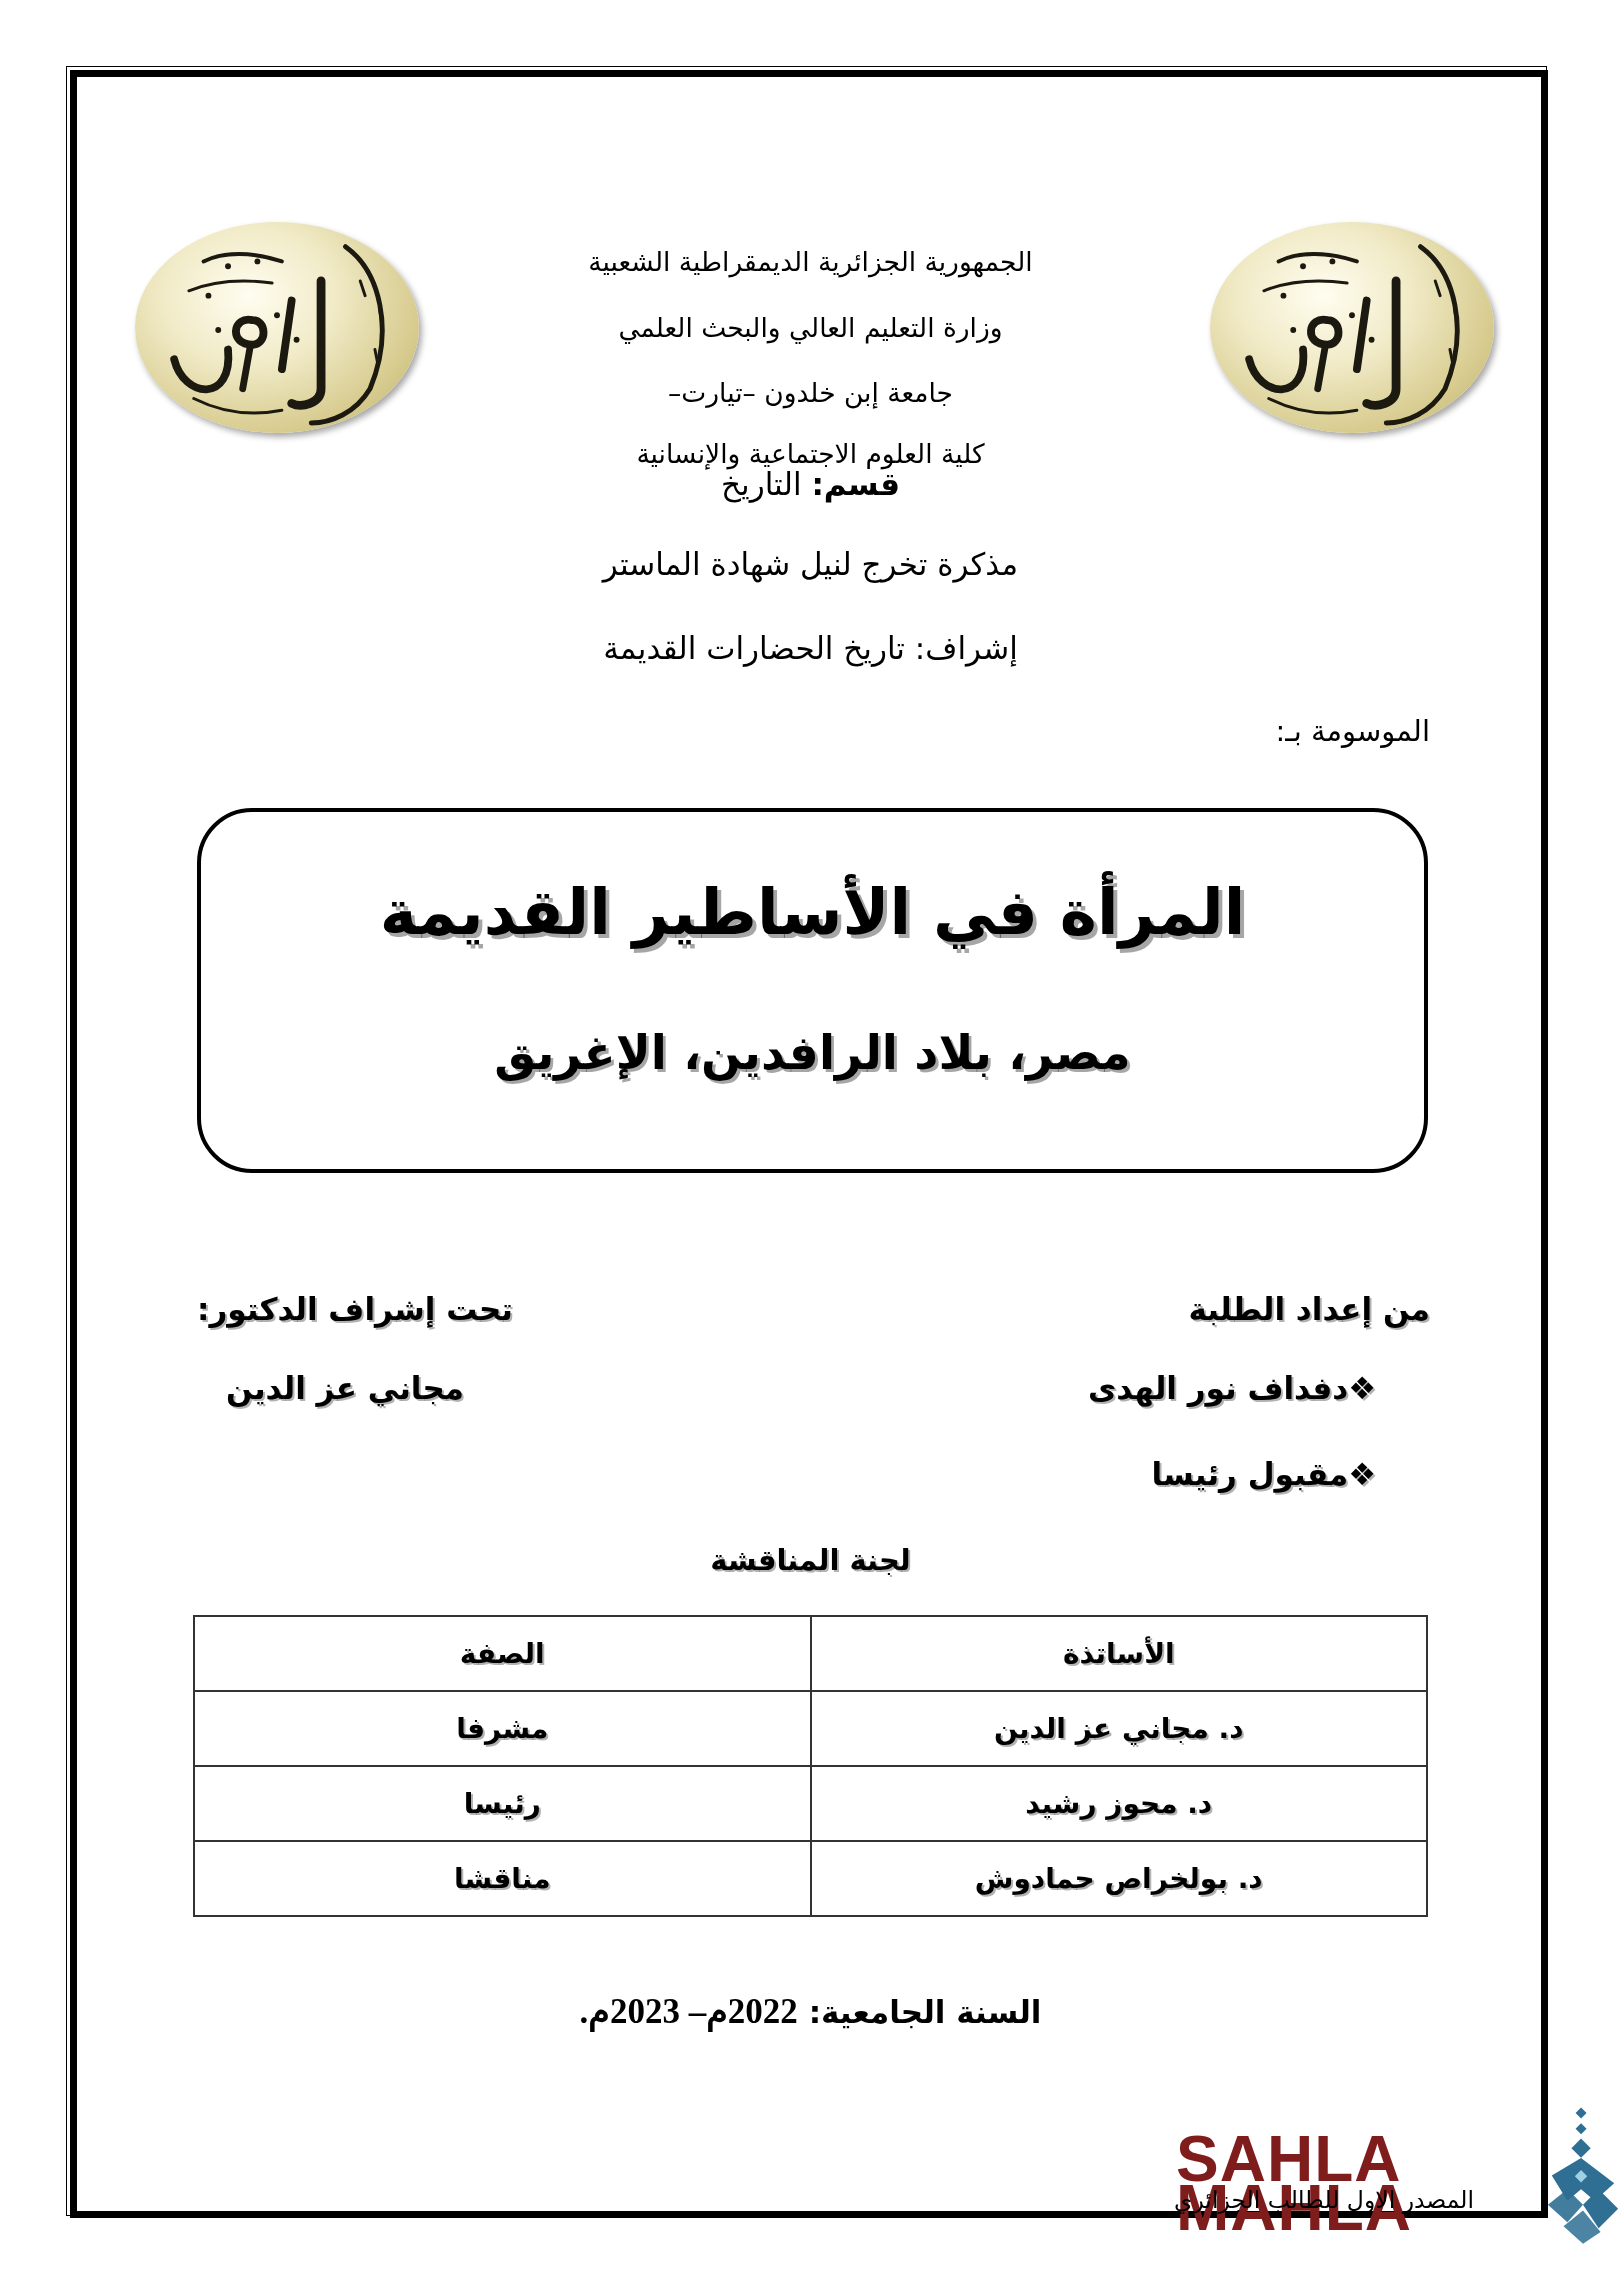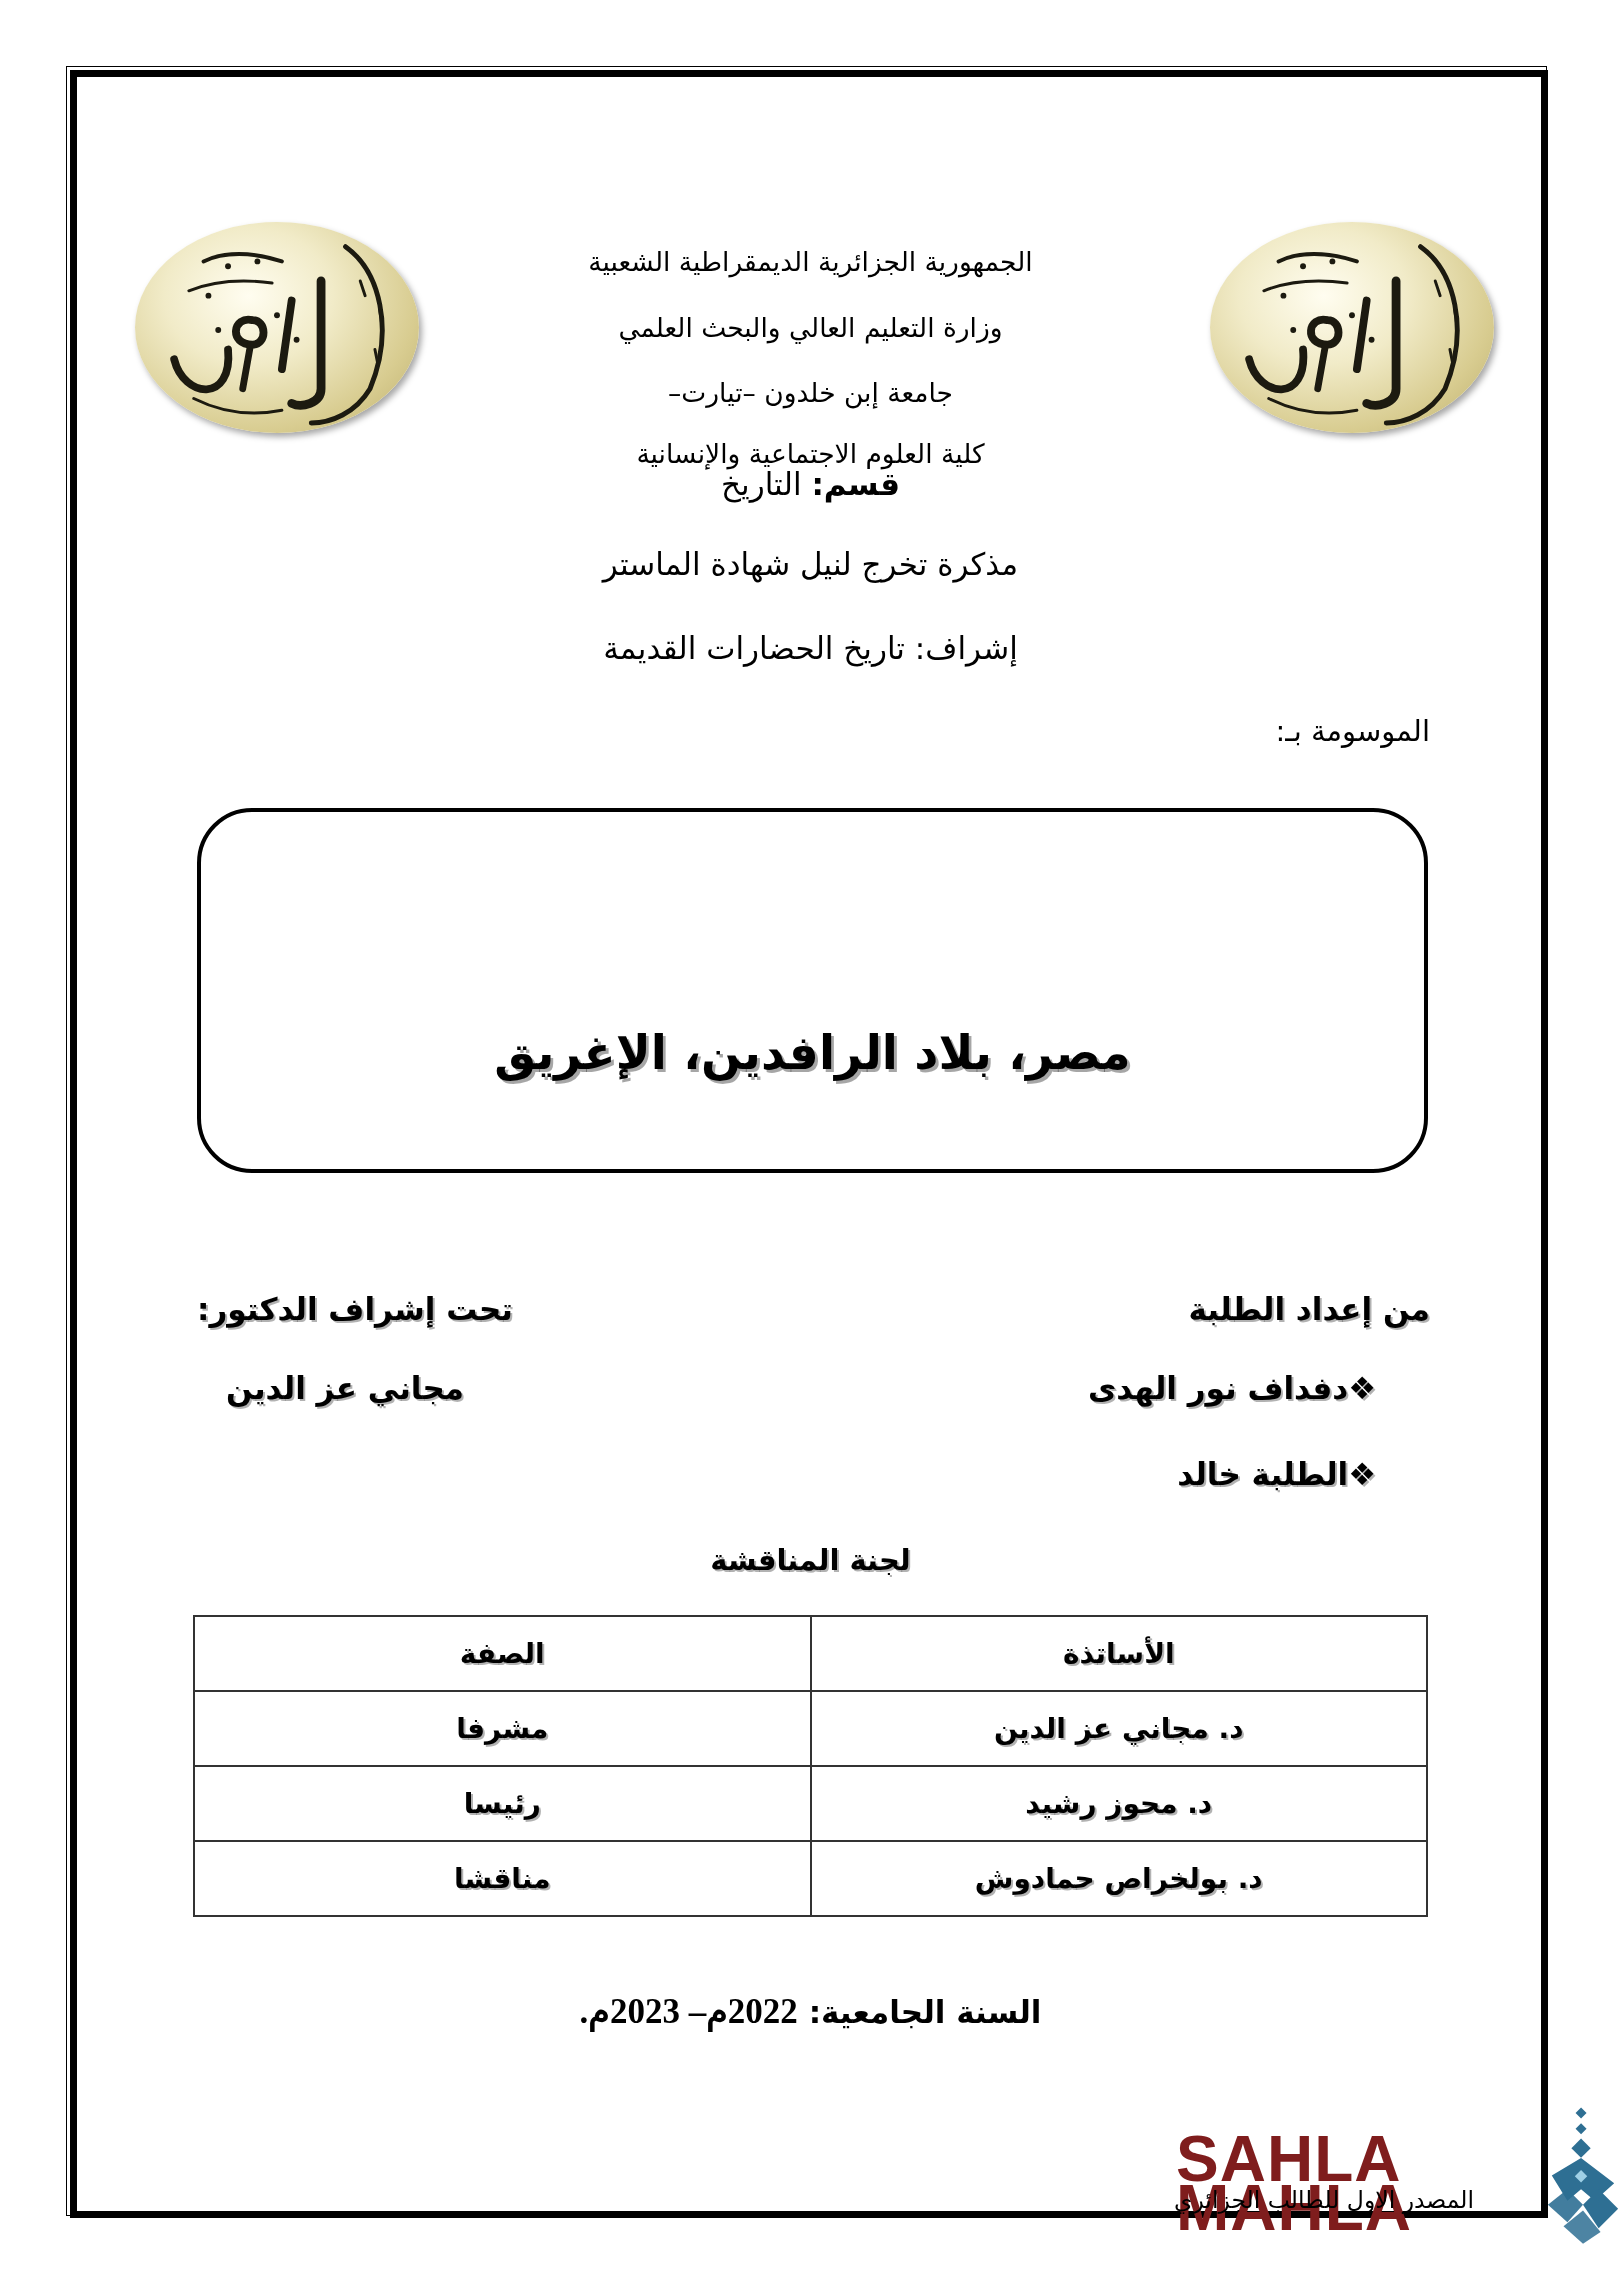--- a/index.html
+++ b/index.html
@@ -132,29 +132,30 @@
 </div>
 <div class="center-line hdr-lg" style="top:545px;">مذكرة تخرج لنيل شهادة الماستر</div>
 <div class="center-line hdr-lg" style="top:629px;">
   <span>إشراف:</span>
   <span>تاريخ الحضارات القديمة</span>
 </div>
 
 <div class="abs rtl" style="right:191px; top:712px; font-size:29px; line-height:39px;">الموسومة بـ:</div>
 
 <div class="title-box">
+  <div class="title-main">المرأة في الأساطير القديمة</div>
   <div class="title-sub">مصر، بلاد الرافدين، الإغريق</div>
 </div>
 
 <div class="abs rtl bold shadowed" style="right:191px; top:1288px; font-size:31px; line-height:43px;">من إعداد الطلبة</div>
 <div class="abs rtl bold shadowed" style="right:245px; top:1367px; font-size:31px; line-height:43px;">
   <span>❖</span><span>دفداف نور الهدى</span>
 </div>
 <div class="abs rtl bold shadowed" style="right:245px; top:1453px; font-size:31px; line-height:43px;">
-  <span>❖</span><span>الطلبة خالد</span>
+  <span>❖</span><span>مقبول رئيسا</span>
 </div>
 
 <div class="abs rtl bold shadowed" style="right:1108px; top:1288px; font-size:31px; line-height:43px;">تحت إشراف الدكتور:</div>
 <div class="abs rtl bold shadowed" style="right:1157px; top:1367px; font-size:31px; line-height:43px;">مجاني عز الدين</div>
 
 <div class="center-line shadowed" style="top:1541px; font-size:29px; line-height:39px; font-weight:bold;">لجنة المناقشة</div>
 <table class="committee">
   <tbody>
       <tr>
     <td class="bold shadowed">الأساتذة</td>

